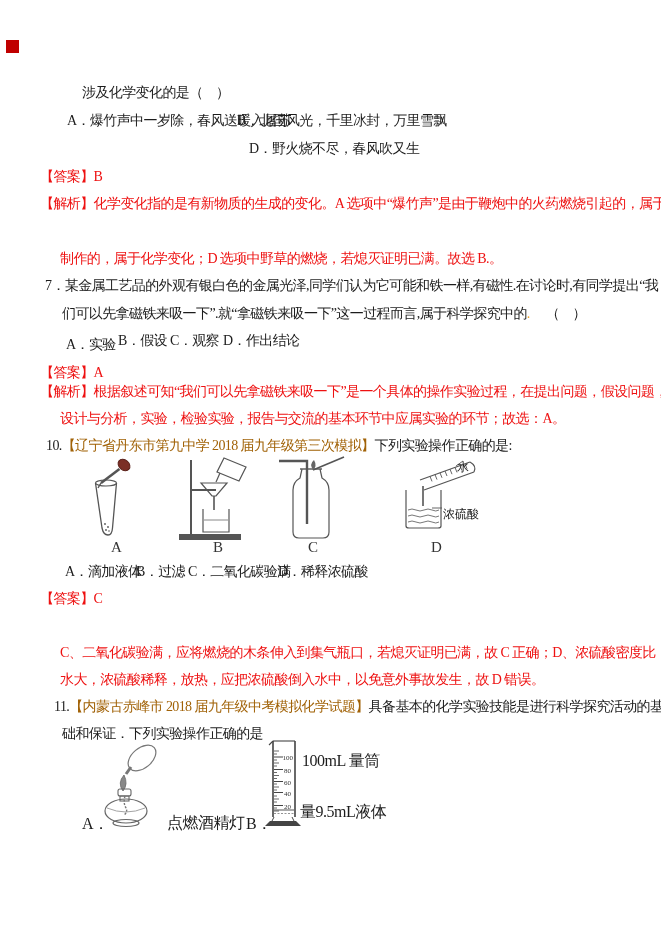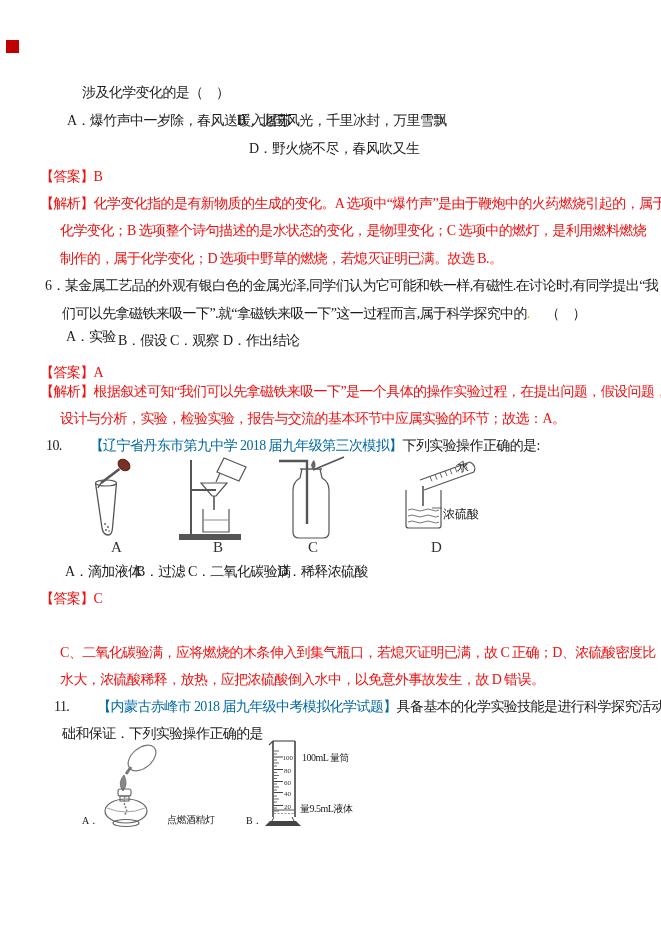--- a/index.html
+++ b/index.html
@@ -1,50 +1,49 @@
 <!DOCTYPE html>
 <html><head>
 <meta charset="utf-8">
 <style>
   html,body{margin:0;padding:0;background:#ffffff;}
   .page{position:relative;width:661px;height:935px;background:#ffffff;overflow:hidden;
         font-family:"Liberation Serif","DejaVu Serif",serif;color:#1c1c1c;}
   .ln{position:absolute;white-space:nowrap;font-size:14px;line-height:17px;letter-spacing:-0.6px;}
   .t-red{color:#ee1111;}
-  .t-blue{color:#0369a1;margin-left:28px;}
+  .t-blue{color:#a16207;}
   .t-black{color:#1c1c1c;}
   .t-orange{color:#eda12a;}
   .corner-square{position:absolute;left:6px;top:40px;width:13px;height:13px;background:#c00000;}
   .figlabel{position:absolute;font-size:15px;color:#333;font-family:"Liberation Serif",serif;}
   .smalllabel{position:absolute;font-size:12px;color:#222;letter-spacing:0;}
-  .caption{position:absolute;font-size:10px;color:#1c1c1c;letter-spacing:-0.5px;}
+  .caption{position:absolute;font-size:16px;color:#1c1c1c;letter-spacing:-0.5px;}
   svg{position:absolute;}
   .paren-gap{margin-left:16px;}
 </style>
 </head>
 <body>
 
 <div class="page">
 
   <div class="corner-square"></div>
 
   <div class="ln t-black" style="top:84px;left:82px">涉及化学变化的是（　）</div>
   <div class="ln t-black" style="top:112px;left:237px">B．北国风光，千里冰封，万里雪飘</div>
   <div class="ln t-black" style="top:112px;left:67px">A．爆竹声中一岁除，春风送暖入屠苏</div>
   <div class="ln t-black" style="top:140px;left:249px">D．野火烧不尽，春风吹又生</div>
   <div class="ln t-red" style="top:168px;left:40px">【答案】B</div>
   <div class="ln t-red" style="top:195px;left:40px">【解析】化学变化指的是有新物质的生成的变化。A 选项中“爆竹声”是由于鞭炮中的火药燃烧引起的，属于</div>
-  <div class="ln t-red" style="top:222px;left:60px">化学变化；B 选项整个诗句描述的是水状态的变化，是物理变化；C 选项中的燃灯，是利用燃料燃烧</div>
   <div class="ln t-red" style="top:250px;left:60px">制作的，属于化学变化；D 选项中野草的燃烧，若熄灭证明已满。故选 B.。</div>
 
-  <div class="ln t-black" style="top:277px;left:45px">6．某金属工艺品的外观有银白色的金属光泽,同学们认为它可能和铁一样,有磁性.在讨论时,有同学提出“我</div>
+  <div class="ln t-black" style="top:277px;left:45px">7．某金属工艺品的外观有银白色的金属光泽,同学们认为它可能和铁一样,有磁性.在讨论时,有同学提出“我</div>
   <div class="ln t-black" style="top:305px;left:62px">
     <span>们可以先拿磁铁来吸一下”.就“拿磁铁来吸一下”这一过程而言,属于科学探究中的</span><span class="t-orange">.</span><span class="paren-gap">（　）</span>
   </div>
-  <div class="ln t-black" style="top:328px;left:66px">A．实验</div>
+  <div class="ln t-black" style="top:336px;left:66px">A．实验</div>
   <div class="ln t-black" style="top:332px;left:118px">B．假设</div>
   <div class="ln t-black" style="top:332px;left:170px">C．观察</div>
   <div class="ln t-black" style="top:332px;left:223px">D．作出结论</div>
   <div class="ln t-red" style="top:364px;left:40px">【答案】A</div>
   <div class="ln t-red" style="top:383px;left:40px">【解析】根据叙述可知“我们可以先拿磁铁来吸一下”是一个具体的操作实验过程，在提出问题，假设问题，</div>
   <div class="ln t-red" style="top:410px;left:60px">设计与分析，实验，检验实验，报告与交流的基本环节中应属实验的环节；故选：A。</div>
 
   <div class="ln" style="top:437px;left:46px">
     <span class="t-black">10.</span><span class="t-blue">【辽宁省丹东市第九中学 2018 届九年级第三次模拟】</span><span class="t-black">下列实验操作正确的是:</span>
   </div>

